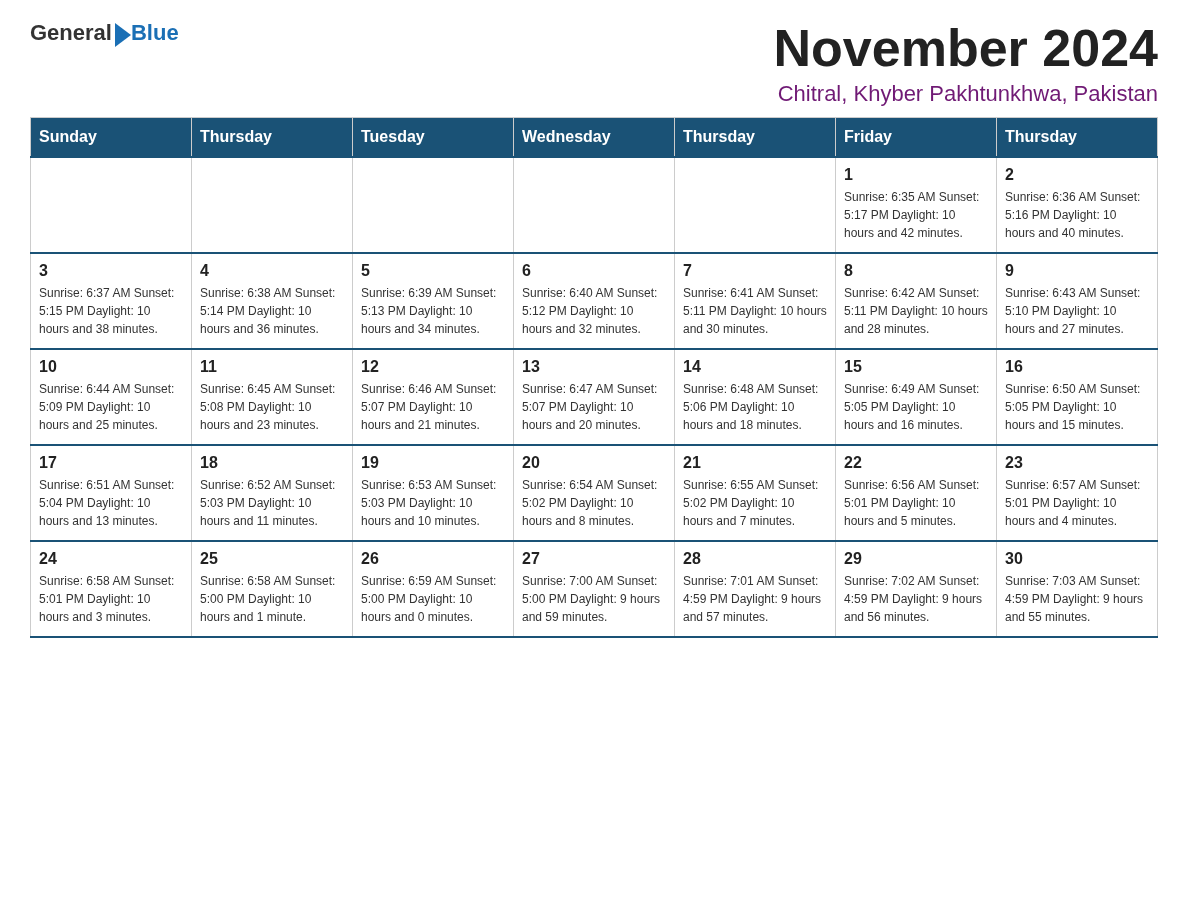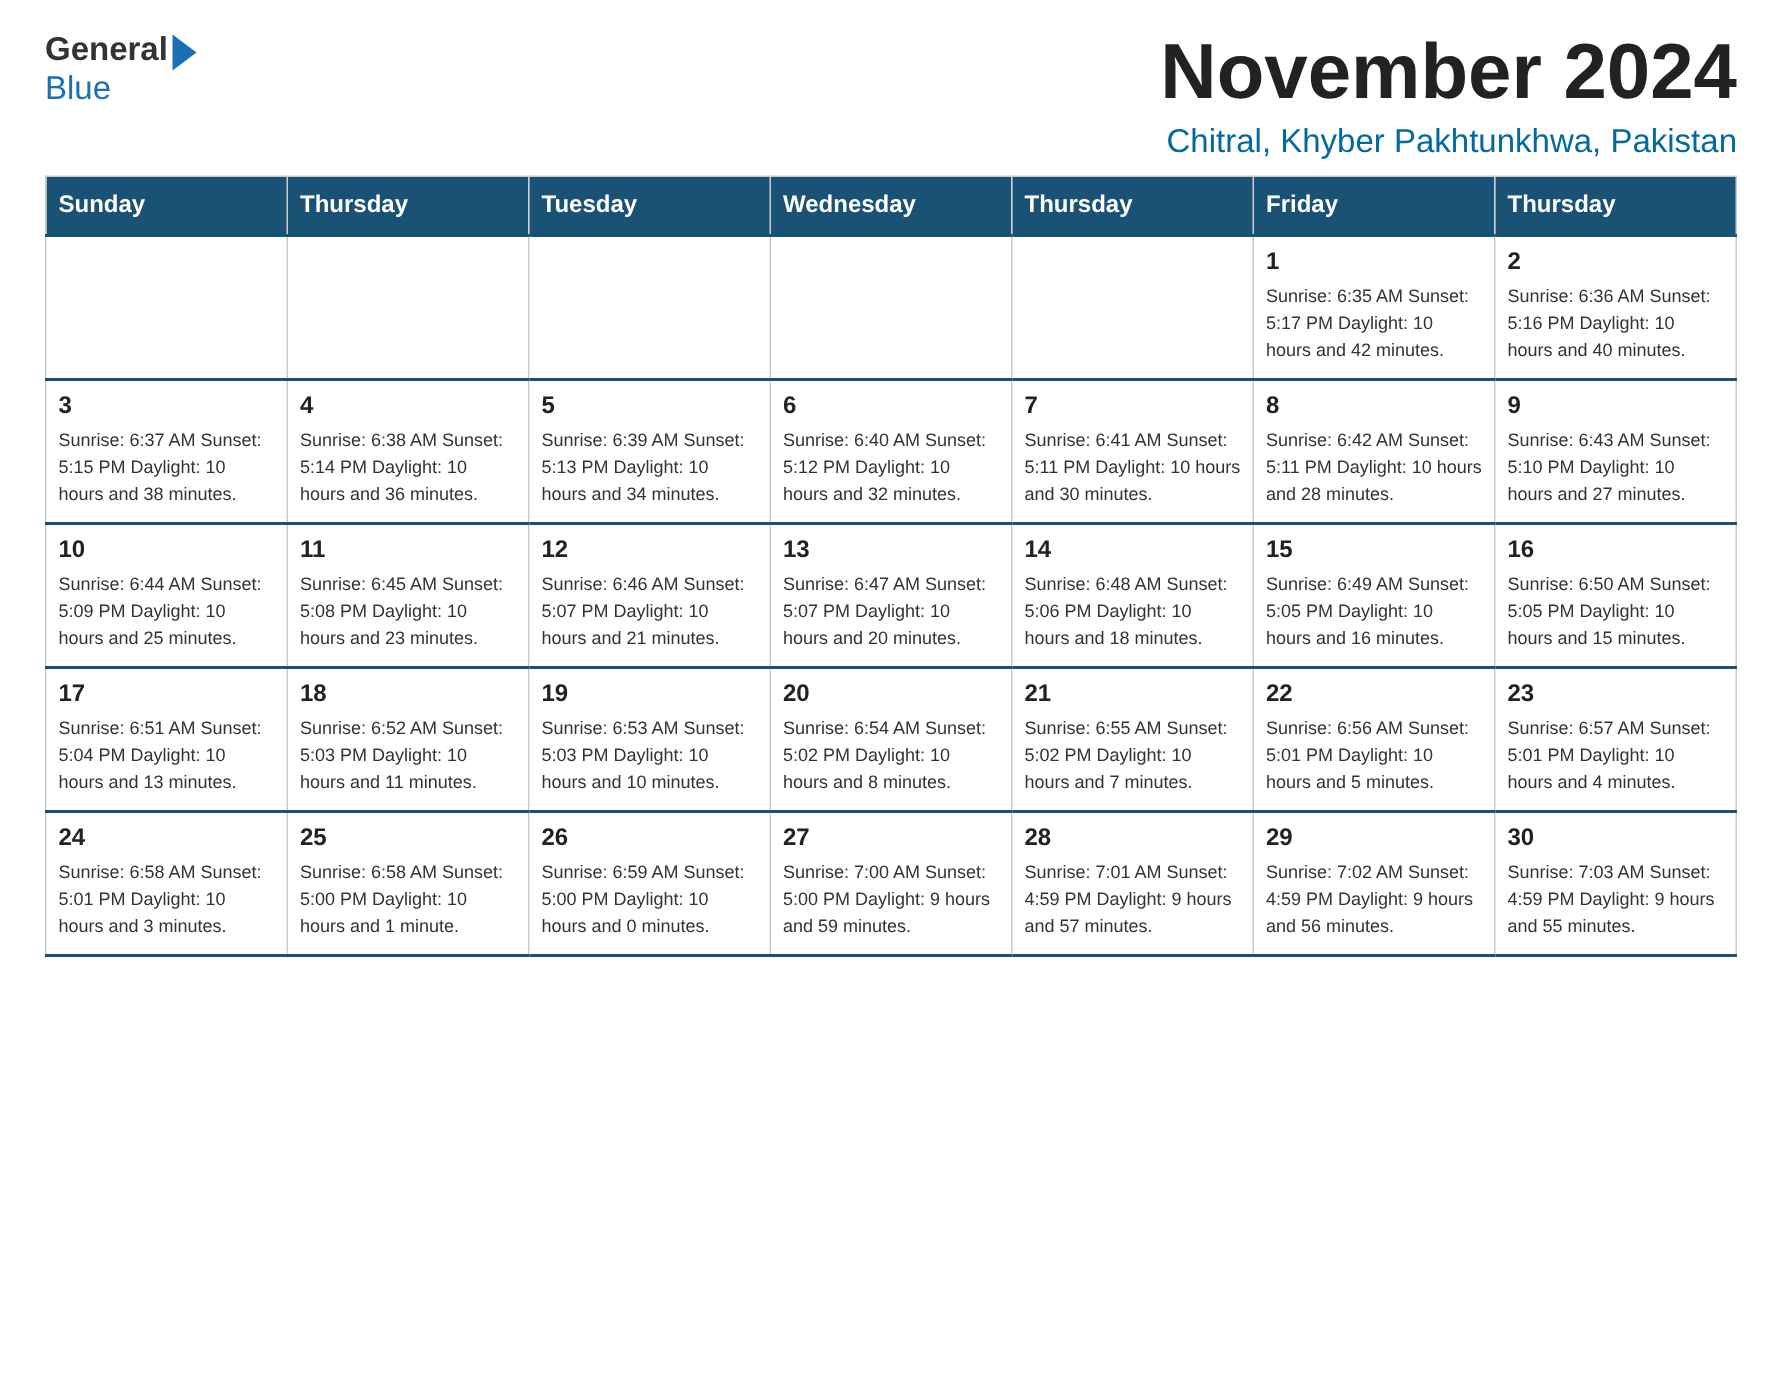--- a/index.html
+++ b/index.html
@@ -19,38 +19,38 @@
     }
 
     .logo-text-general {
       font-size: 22px;
       font-weight: bold;
       color: #333;
     }
 
     .logo-text-blue {
       font-size: 22px;
-      font-weight: normal;
+      font-weight: bold;
       color: #1a6fb5;
     }
 
     .title-block {
       text-align: right;
     }
 
     .month-title {
       font-size: 52px;
       font-weight: bold;
       color: #222;
       line-height: 1.1;
     }
 
     .location-subtitle {
       font-size: 22px;
-      color: #0369a1;
+      color: #701a75;
       margin-top: 4px;
     }
 
     .calendar-table {
       width: 100%;
       border-collapse: collapse;
       margin-top: 10px;
     }
 
     .calendar-table th {
@@ -96,22 +96,22 @@
       color: #333;
       line-height: 1.5;
     }
 
     .empty-cell {
       background: #f9f9f9;
     }
 
     .logo-wrapper {
       display: flex;
-      flex-direction: column;
-      align-items: flex-start;
+      flex-direction: row;
+      align-items: center;
     }
 
     .logo-row {
       display: flex;
       align-items: center;
     }
 
     
     .logo-arrow {
       display: inline-block;

